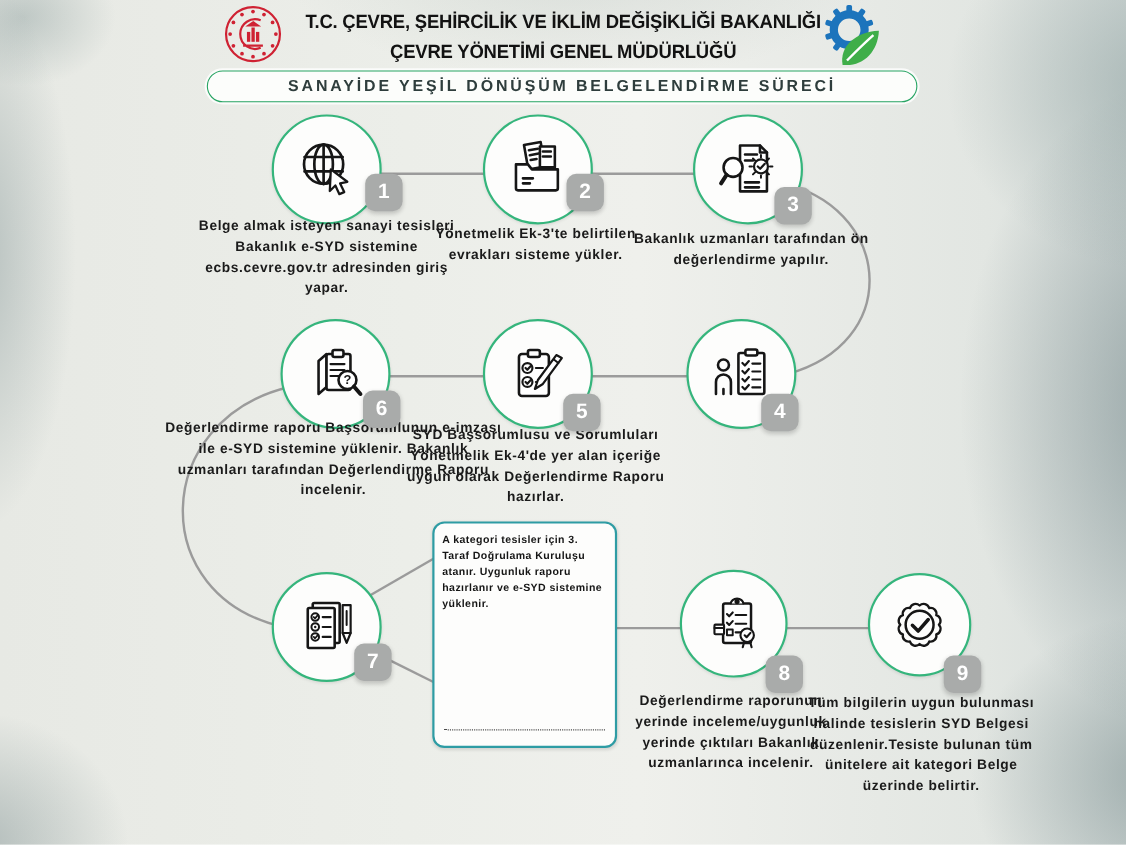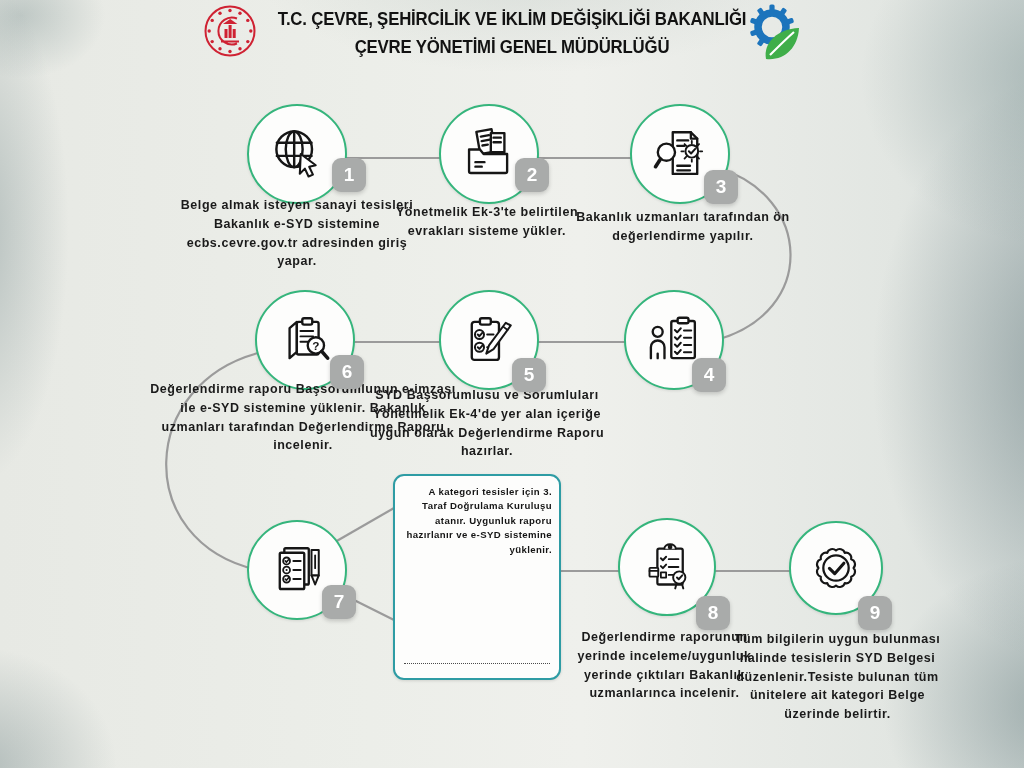--- a/index.html
+++ b/index.html
@@ -31,21 +31,21 @@
     display:flex;align-items:center;justify-content:center;box-shadow:0 1px 3px rgba(0,0,0,.10);}
   .badge{position:absolute;width:34px;height:34px;background:#a9abaa;border-radius:9px;
     display:flex;align-items:center;justify-content:center;color:#fff;font-weight:bold;
     font-size:19px;box-shadow:0 2px 4px rgba(0,0,0,.18);z-index:5;}
   .stext{position:absolute;text-align:center;font-weight:bold;color:#1a1a1a;
     font-size:12.5px;line-height:1.5;letter-spacing:.55px;}
   .s7box{position:absolute;left:393px;top:474px;width:168px;height:206px;background:#fdfdfc;
     border:2px solid #2e9ca4;border-radius:11px;padding:9px 7px;box-sizing:border-box;
     display:flex;flex-direction:column;justify-content:space-between;z-index:4;
     box-shadow:0 1px 3px rgba(0,0,0,.12);}
-  .s7box p{margin:0;text-align:right;font-weight:bold;font-size:9.6px;line-height:1.5;
+  .s7box p{margin:0;text-align:left;font-weight:bold;font-size:9.6px;line-height:1.5;
     letter-spacing:.4px;color:#151515;}
   .s7div{border:none;border-top:1.6px dotted #4a4a4a;margin:5px 2px;}
   .ic{stroke:#161616;fill:none;stroke-width:2.6;stroke-linecap:round;stroke-linejoin:round;}
 </style>
 </head>
 <body>
 
 <div class="canvas">
 
   <svg class="conn" width="1024" height="768">
@@ -98,20 +98,23 @@
       <rect x="27.4" y="2.5" width="5.2" height="7" rx="1.6" transform="rotate(180 30 25)"></rect>
       <rect x="27.4" y="2.5" width="5.2" height="7" rx="1.6" transform="rotate(216 30 25)"></rect>
       <rect x="27.4" y="2.5" width="5.2" height="7" rx="1.6" transform="rotate(252 30 25)"></rect>
       <rect x="27.4" y="2.5" width="5.2" height="7" rx="1.6" transform="rotate(288 30 25)"></rect>
       <rect x="27.4" y="2.5" width="5.2" height="7" rx="1.6" transform="rotate(324 30 25)"></rect>
     </g>
     <path d="M57 26 C 56 46 42 59 24 57 C 21 41 35 27 57 26 z" fill="#3fae49"></path>
     <path d="M52 30 C 44 37 35 46 28 53" fill="none" stroke="#fff" stroke-width="2.2"></path>
   </svg>
 
+  <div class="banner">
+    <span>SANAYİDE YEŞİL DÖNÜŞÜM BELGELENDİRME SÜRECİ</span>
+  </div>
 
   <div class="circle" style="left:247px;top:104px;width:96px;height:96px">
     <svg class="ic" width="60" height="60" viewBox="0 0 64 64">
       <circle cx="29" cy="27" r="19"></circle>
         <ellipse cx="29" cy="27" rx="9" ry="19"></ellipse>
       <path d="M10.5 20 H47.5 M10.5 34 H47.5 M29 8 V46"></path>
       <path d="M36 32 L52 44 L45 45.6 L49 54 L44.3 56 L40.4 47.6 L35 53 Z" fill="#fff" stroke-width="2.2"></path>
     </svg>
   </div>
   <div class="badge" style="left:332px;top:158px">1</div>

